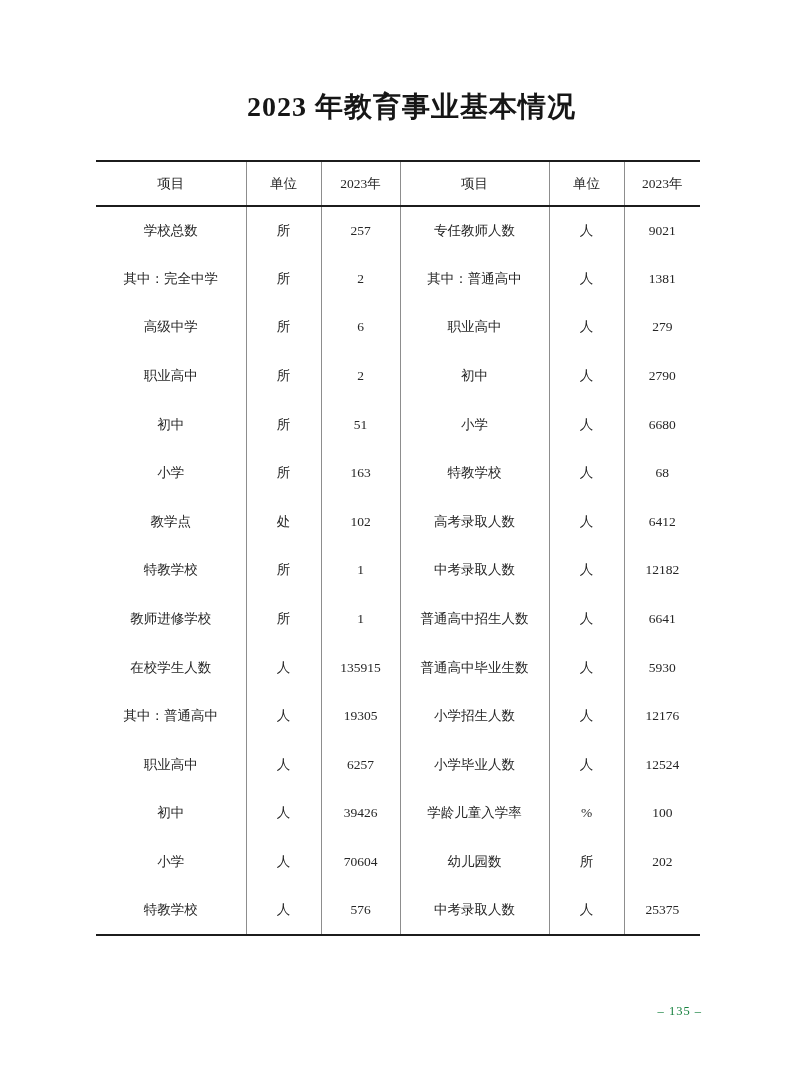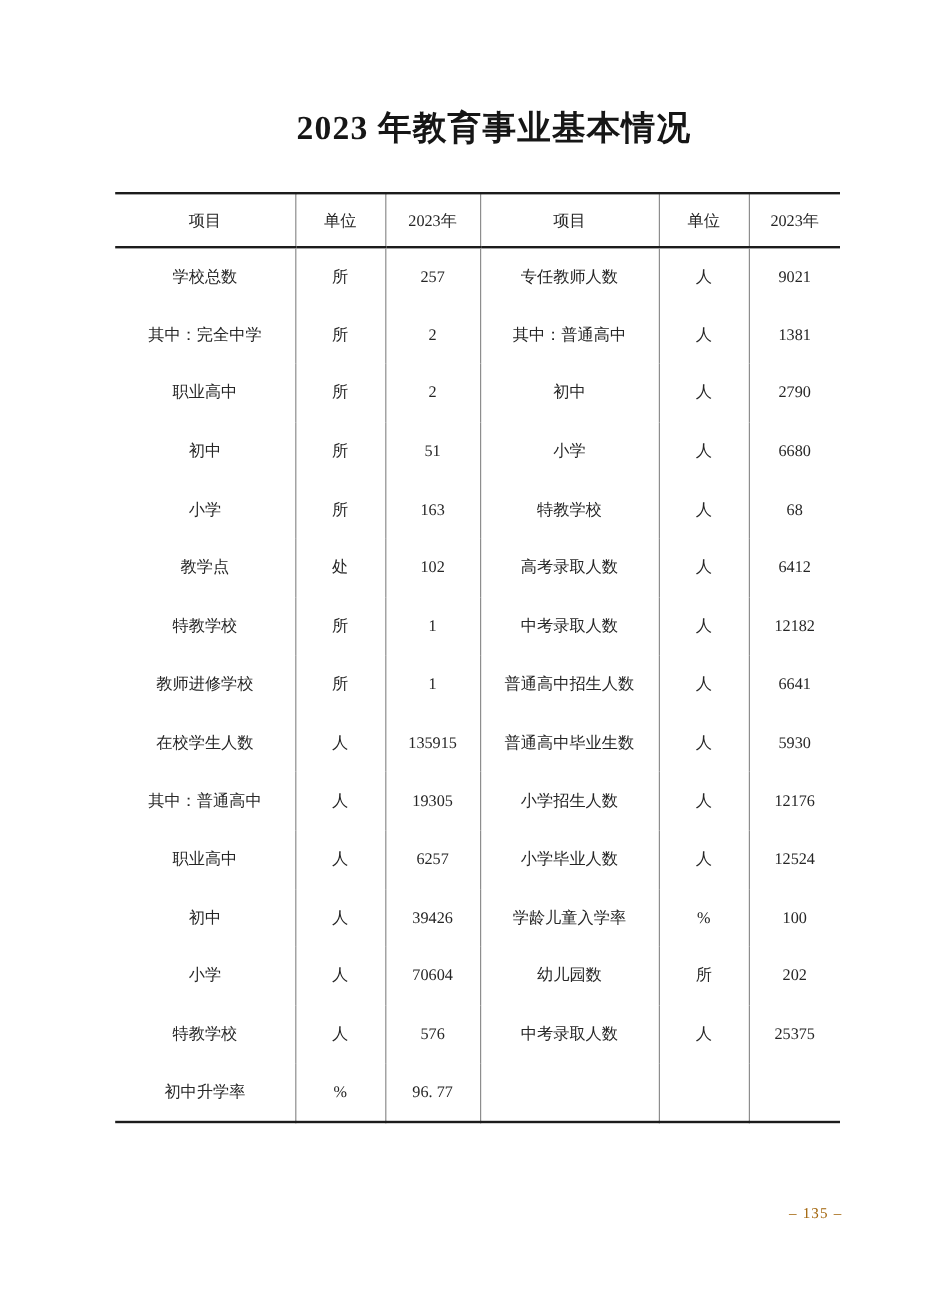--- a/index.html
+++ b/index.html
@@ -62,21 +62,21 @@
   table.stats-table th:nth-child(n+2),
   table.stats-table td:nth-child(n+2) {
     border-left: 1.5px solid #8d8d8d;
   }
   .page-number {
     position: absolute;
     top: 1004px;
     right: 91px;
     font-size: 12.5px;
     letter-spacing: 1px;
-    color: #a16207;
+    color: #15803d;
   }
 </style>
 </head>
 <body>
 
 <div class="page">
 
   <h1 class="doc-title">2023 年教育事业基本情况</h1>
 
   <table class="stats-table">
@@ -109,20 +109,28 @@
         </tr>
         <tr>
           <td>其中：完全中学</td>
           <td>所</td>
           <td>2</td>
           <td>其中：普通高中</td>
           <td>人</td>
           <td>1381</td>
         </tr>
         <tr>
+          <td>高级中学</td>
+          <td>所</td>
+          <td>6</td>
+          <td>职业高中</td>
+          <td>人</td>
+          <td>279</td>
+        </tr>
+        <tr>
           <td>职业高中</td>
           <td>所</td>
           <td>2</td>
           <td>初中</td>
           <td>人</td>
           <td>2790</td>
         </tr>
         <tr>
           <td>初中</td>
           <td>所</td>
@@ -204,26 +212,18 @@
           <td>202</td>
         </tr>
         <tr>
           <td>特教学校</td>
           <td>人</td>
           <td>576</td>
           <td>中考录取人数</td>
           <td>人</td>
           <td>25375</td>
         </tr>
-        <tr>
-          <td>初中升学率</td>
-          <td>%</td>
-          <td>96. 77</td>
-          <td></td>
-          <td></td>
-          <td></td>
-        </tr>
       </tbody>
   </table>
 
   <div class="page-number">– 135 –</div>
 
 </div>
 
 </body></html>

